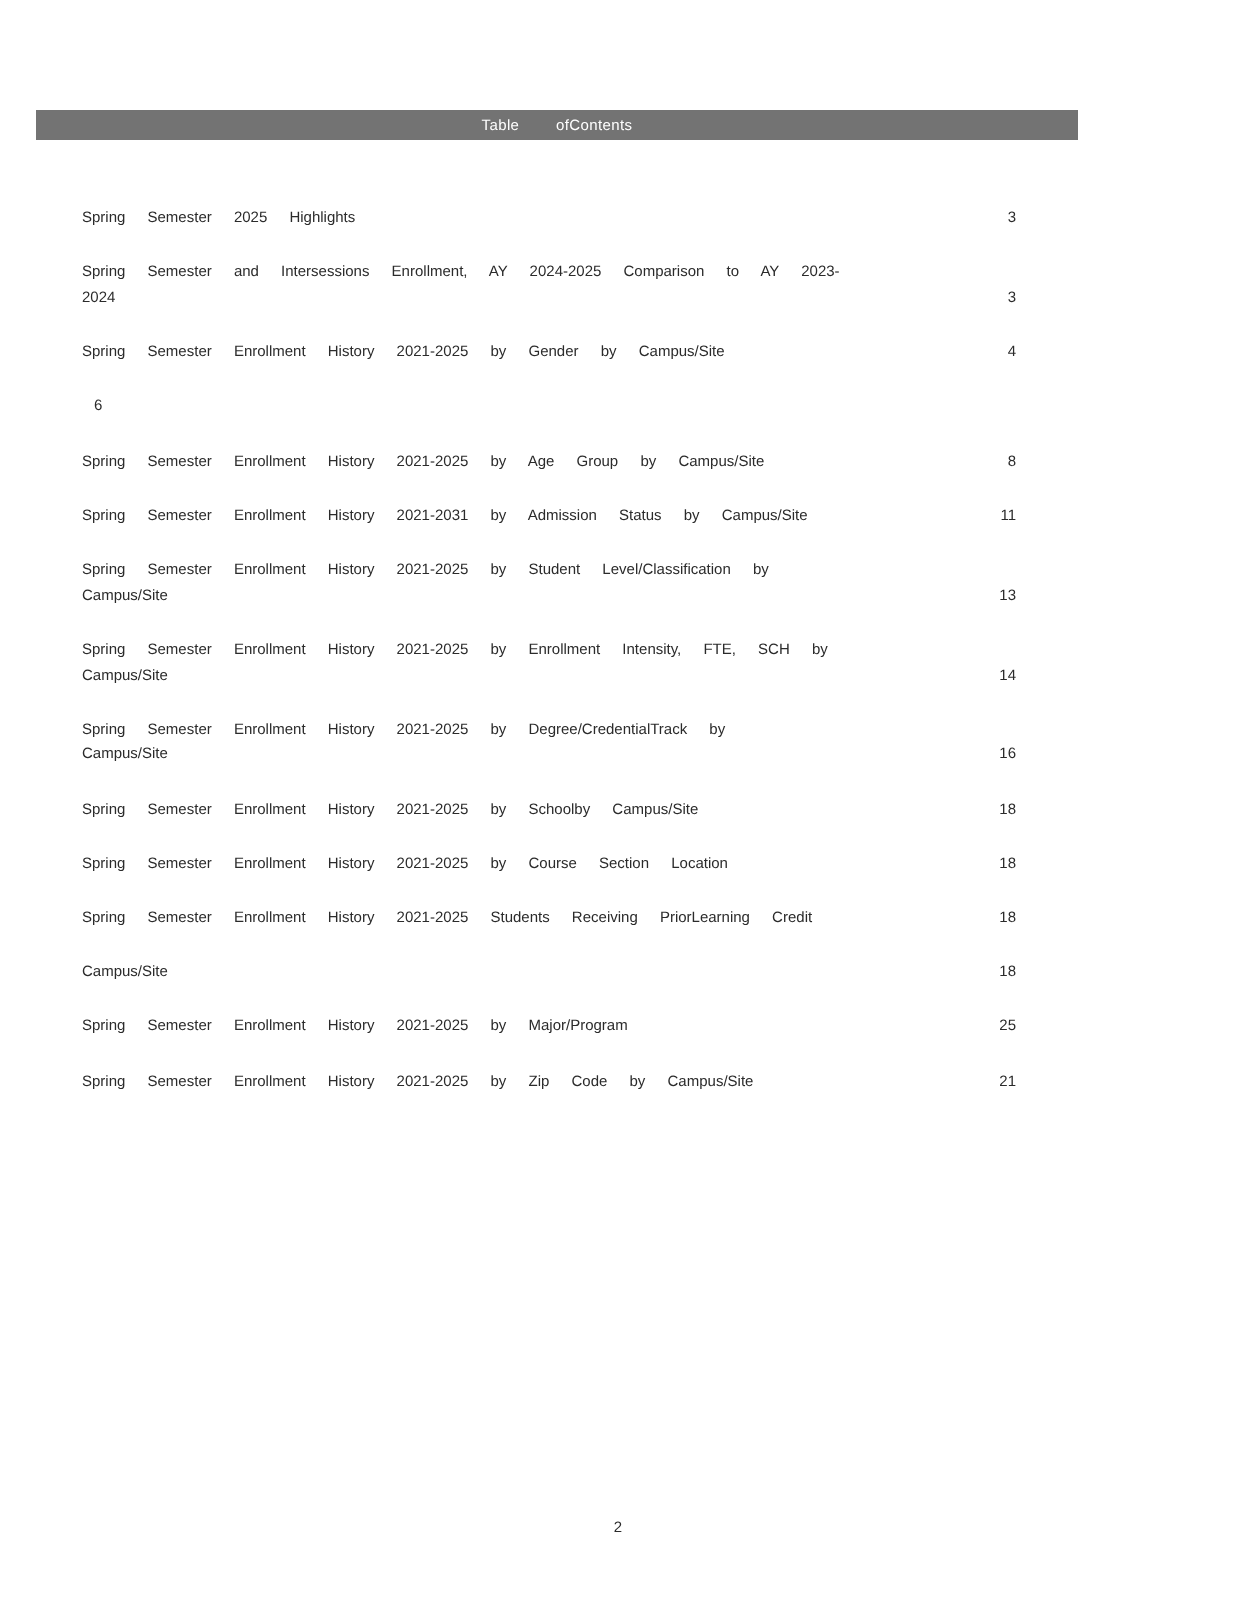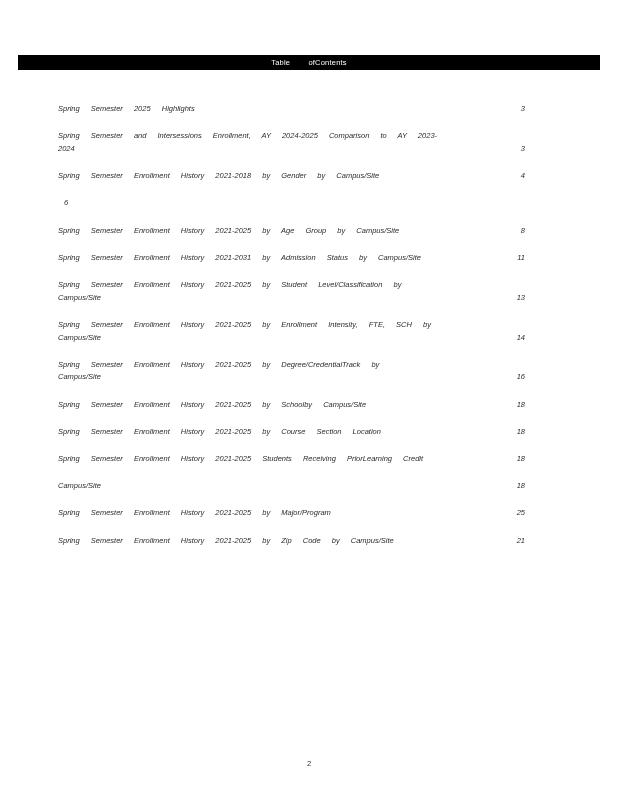--- a/index.html
+++ b/index.html
@@ -13,40 +13,39 @@
     width: 618px;
     height: 800px;
     background: #ffffff;
     overflow: hidden;
     color: #2b2b2b;
   }
   .header-bar {
     position: absolute;
     left: 18px;
     top: 55px;
-    width: 582px;
+    width: 521px;
     height: 15px;
-    background: #000000;
+    background: #737373;
     display: flex;
     align-items: center;
     justify-content: center;
   }
   .header-bar span {
     color: #ffffff;
     font-size: 7.5px;
     letter-spacing: 0.2px;
     word-spacing: 16px;
     white-space: nowrap;
   }
   .toc {
     position: absolute;
-    left: 58px;
+    left: 41px;
     top: 103px;
     width: 467px;
-    font-style: italic;
   }
   .entry {
     display: flex;
     align-items: flex-end;
     justify-content: space-between;
     margin-bottom: 14.5px;
     font-size: 7.5px;
     line-height: 12.7px;
     color: #2b2b2b;
   }
@@ -91,21 +90,21 @@
     <div class="entry">
       <div class="entry-lines">
           <div class="line">Spring Semester and Intersessions Enrollment, AY 2024-2025 Comparison to AY 2023-</div>
           <div class="line">2024</div>
         </div>
       <div class="entry-page">3</div>
     </div>
 
     <div class="entry">
       <div class="entry-lines">
-          <div class="line">Spring Semester Enrollment History 2021-2018 by Gender by Campus/Site</div>
+          <div class="line">Spring Semester Enrollment History 2021-2025 by Gender by Campus/Site</div>
         </div>
       <div class="entry-page">4</div>
     </div>
 
     <div class="entry">
       <div class="entry-page">6</div>
     </div>
 
     <div class="entry">
       <div class="entry-lines">

